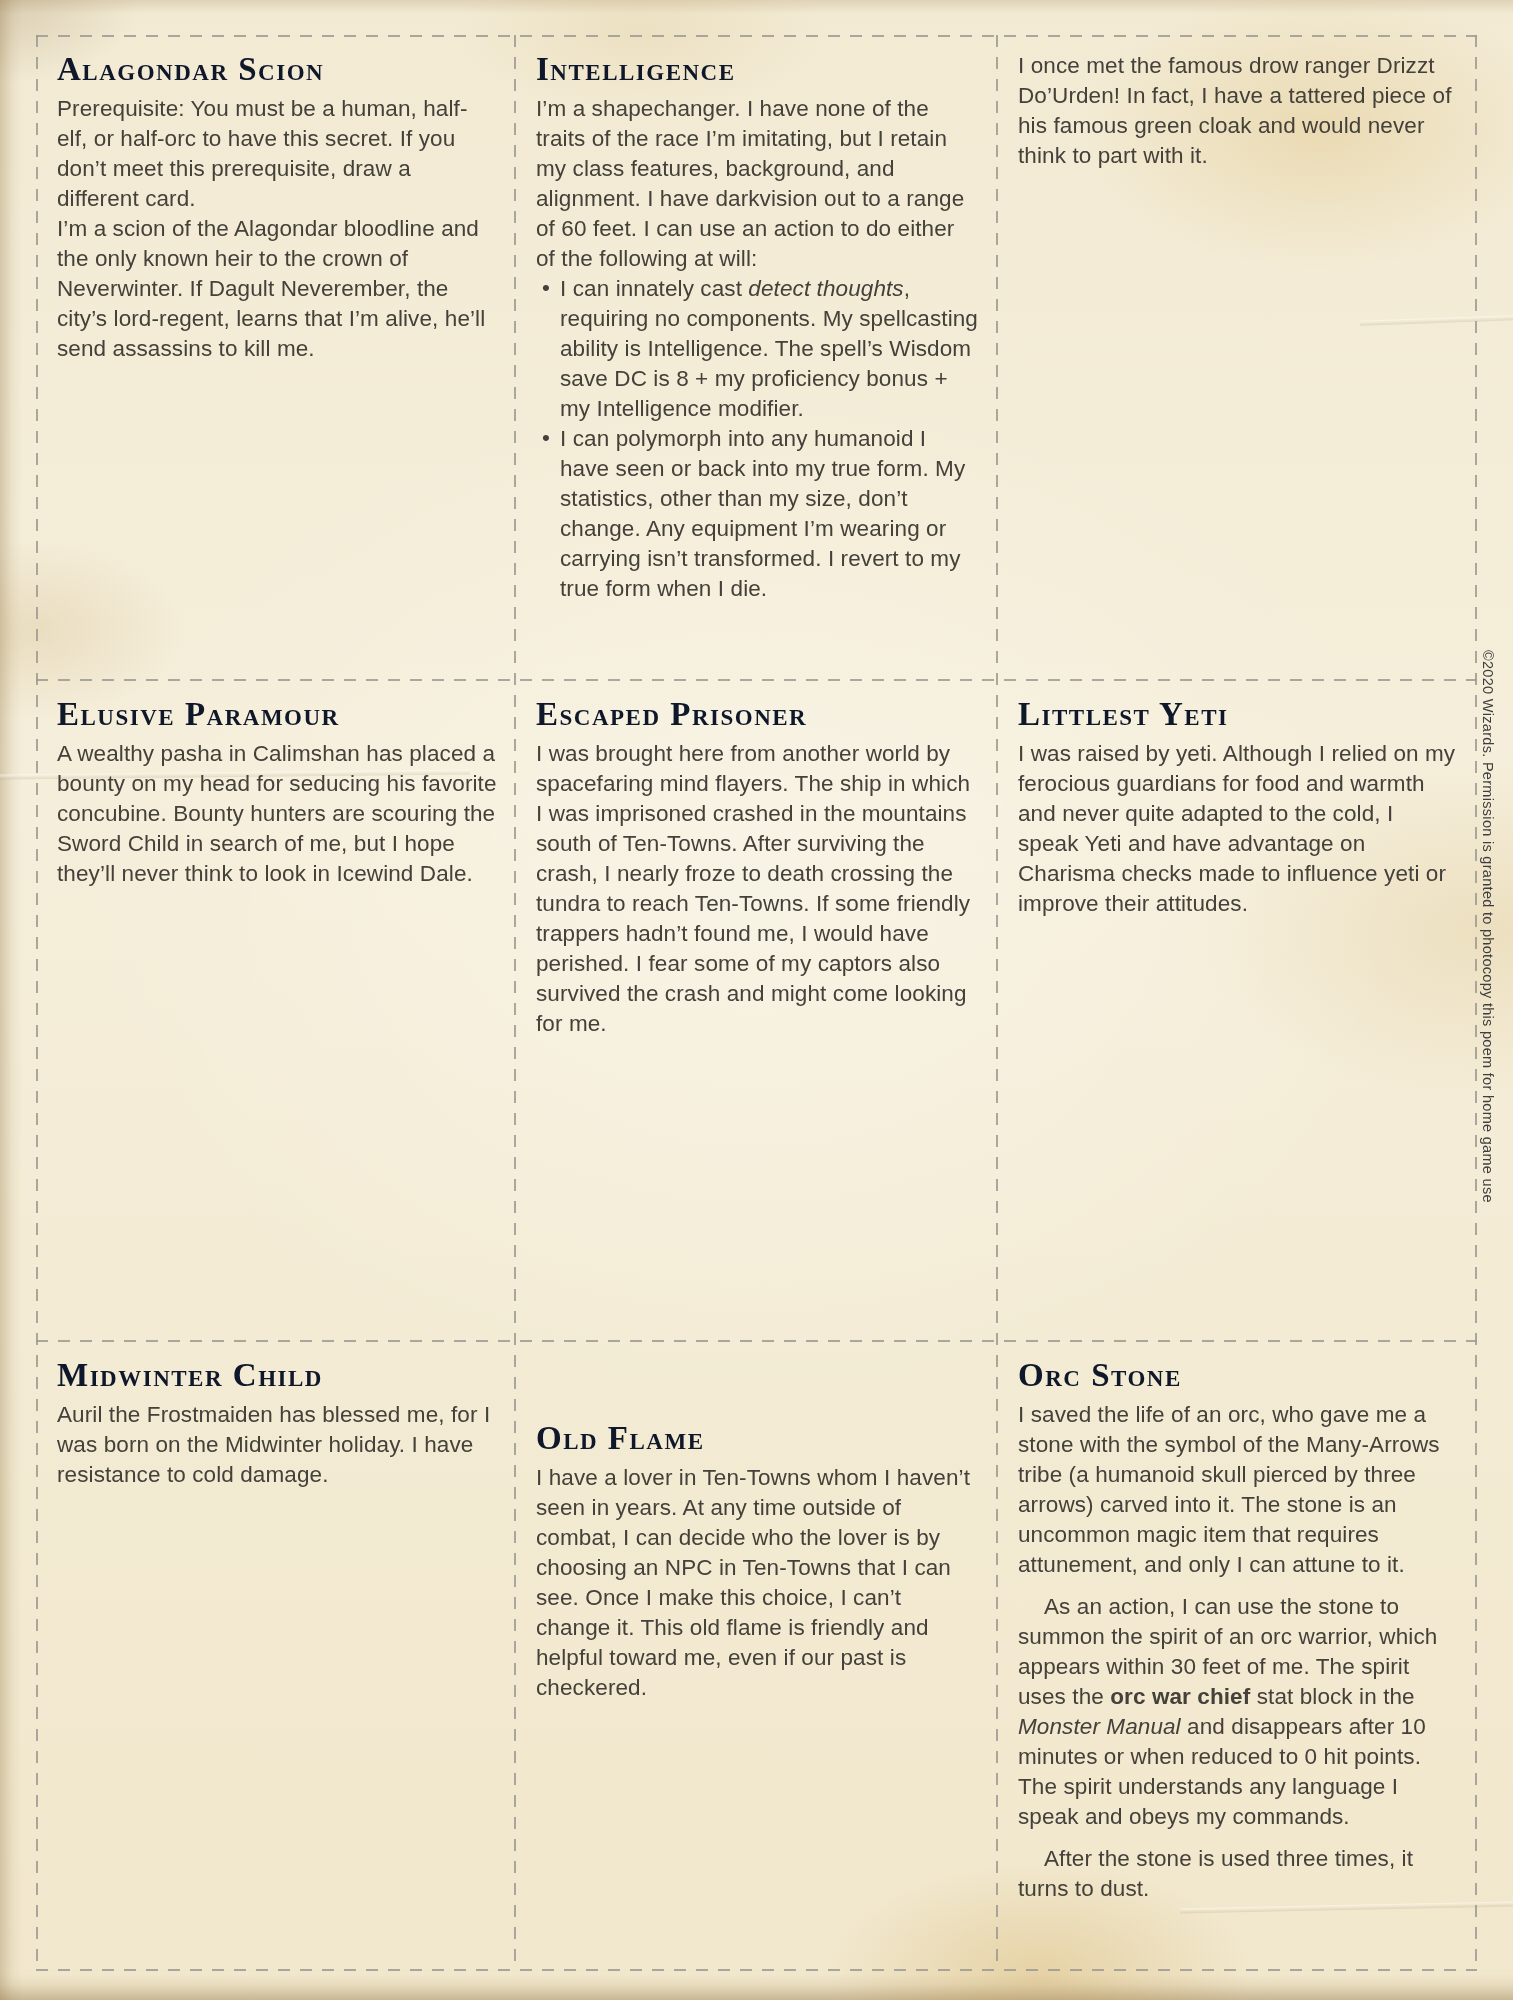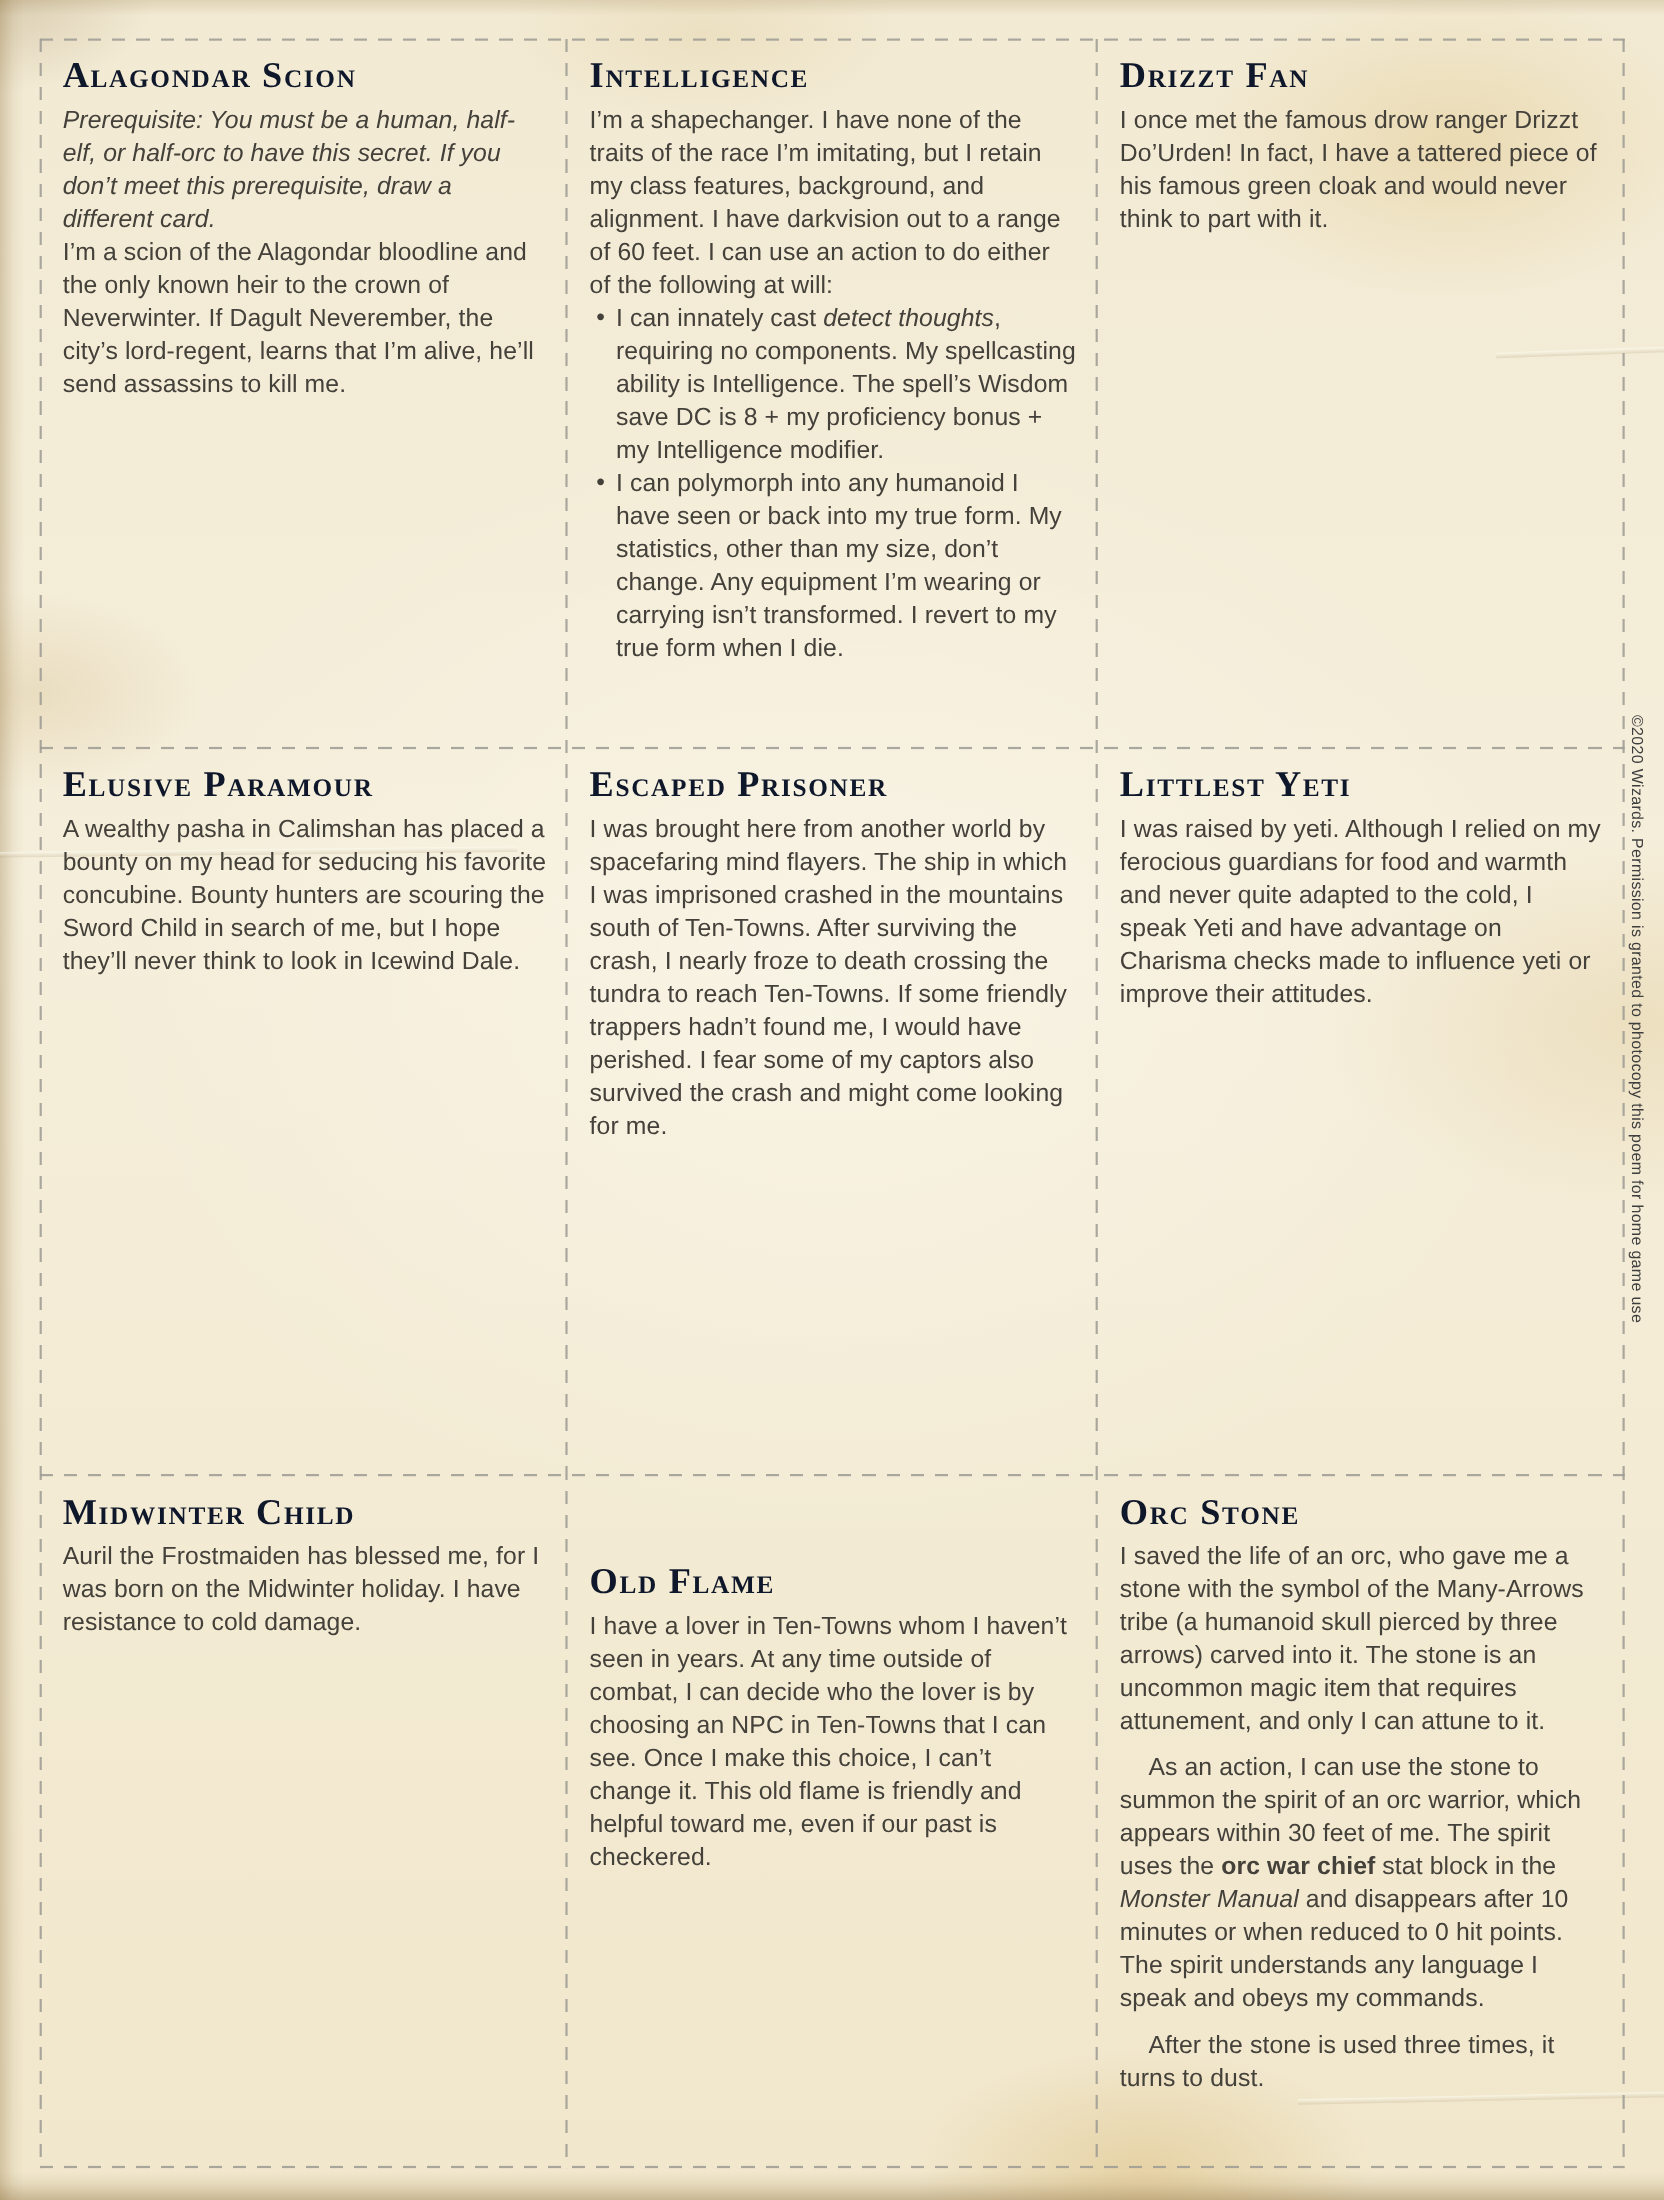--- a/index.html
+++ b/index.html
@@ -65,21 +65,21 @@
     letter-spacing:1.5px;
     color:#0f172a;
     line-height:1.1;
   }
   .card-body{
     font-size:22.5px;line-height:30px;color:#44403a;
     letter-spacing:0.1px;
   }
   .para{margin:0 0 0 0;}
   .para + .para{margin-top:0;}
-  .para.prereq{font-style:italic;}
+  .para.prereq{}
   .para.bullet{position:relative;padding-left:24px;}
   .para.indent{text-indent:26px;margin-top:12px;}
   .bullet-marker{position:absolute;left:6px;top:-1px;}
   .it{font-style:italic;}
   .bd{font-weight:bold;}
 
   .copyright{
     position:absolute;left:1480px;top:650px;height:720px;
     writing-mode:vertical-rl;text-orientation:sideways;
     font-family:"Liberation Sans",sans-serif;
@@ -116,21 +116,20 @@
 </section>
 <section class="card c1">
   <h2 class="card-title">Intelligence</h2>
   <div class="card-body">
       <div class="para body">I’m a shapechanger. I have none of the traits of the race I’m imitating, but I retain my class features, background, and alignment. I have darkvision out to a range of 60 feet. I can use an action to do either of the following at will:</div>
       <div class="para bullet"><span class="bullet-marker">•</span>I can innately cast <span class="it">detect thoughts</span>, requiring no components. My spellcasting ability is Intelligence. The spell’s Wisdom save DC is 8 + my proficiency bonus + my Intelligence modifier.</div>
       <div class="para bullet"><span class="bullet-marker">•</span>I can polymorph into any humanoid I have seen or back into my true form. My statistics, other than my size, don’t change. Any equipment I’m wearing or carrying isn’t transformed. I revert to my true form when I die.</div>
     </div>
 </section>
 <section class="card c2">
-  <h2 class="card-title">Drizzt Fan</h2>
   <div class="card-body">
       <div class="para body">I once met the famous drow ranger Drizzt Do’Urden! In fact, I have a tattered piece of his famous green cloak and would never think to part with it.</div>
     </div>
 </section>
 <section class="card c3">
   <h2 class="card-title">Elusive Paramour</h2>
   <div class="card-body">
       <div class="para body">A wealthy pasha in Calimshan has placed a bounty on my head for seducing his favorite concubine. Bounty hunters are scouring the Sword Child in search of me, but I hope they’ll never think to look in Icewind Dale.</div>
     </div>
 </section>

